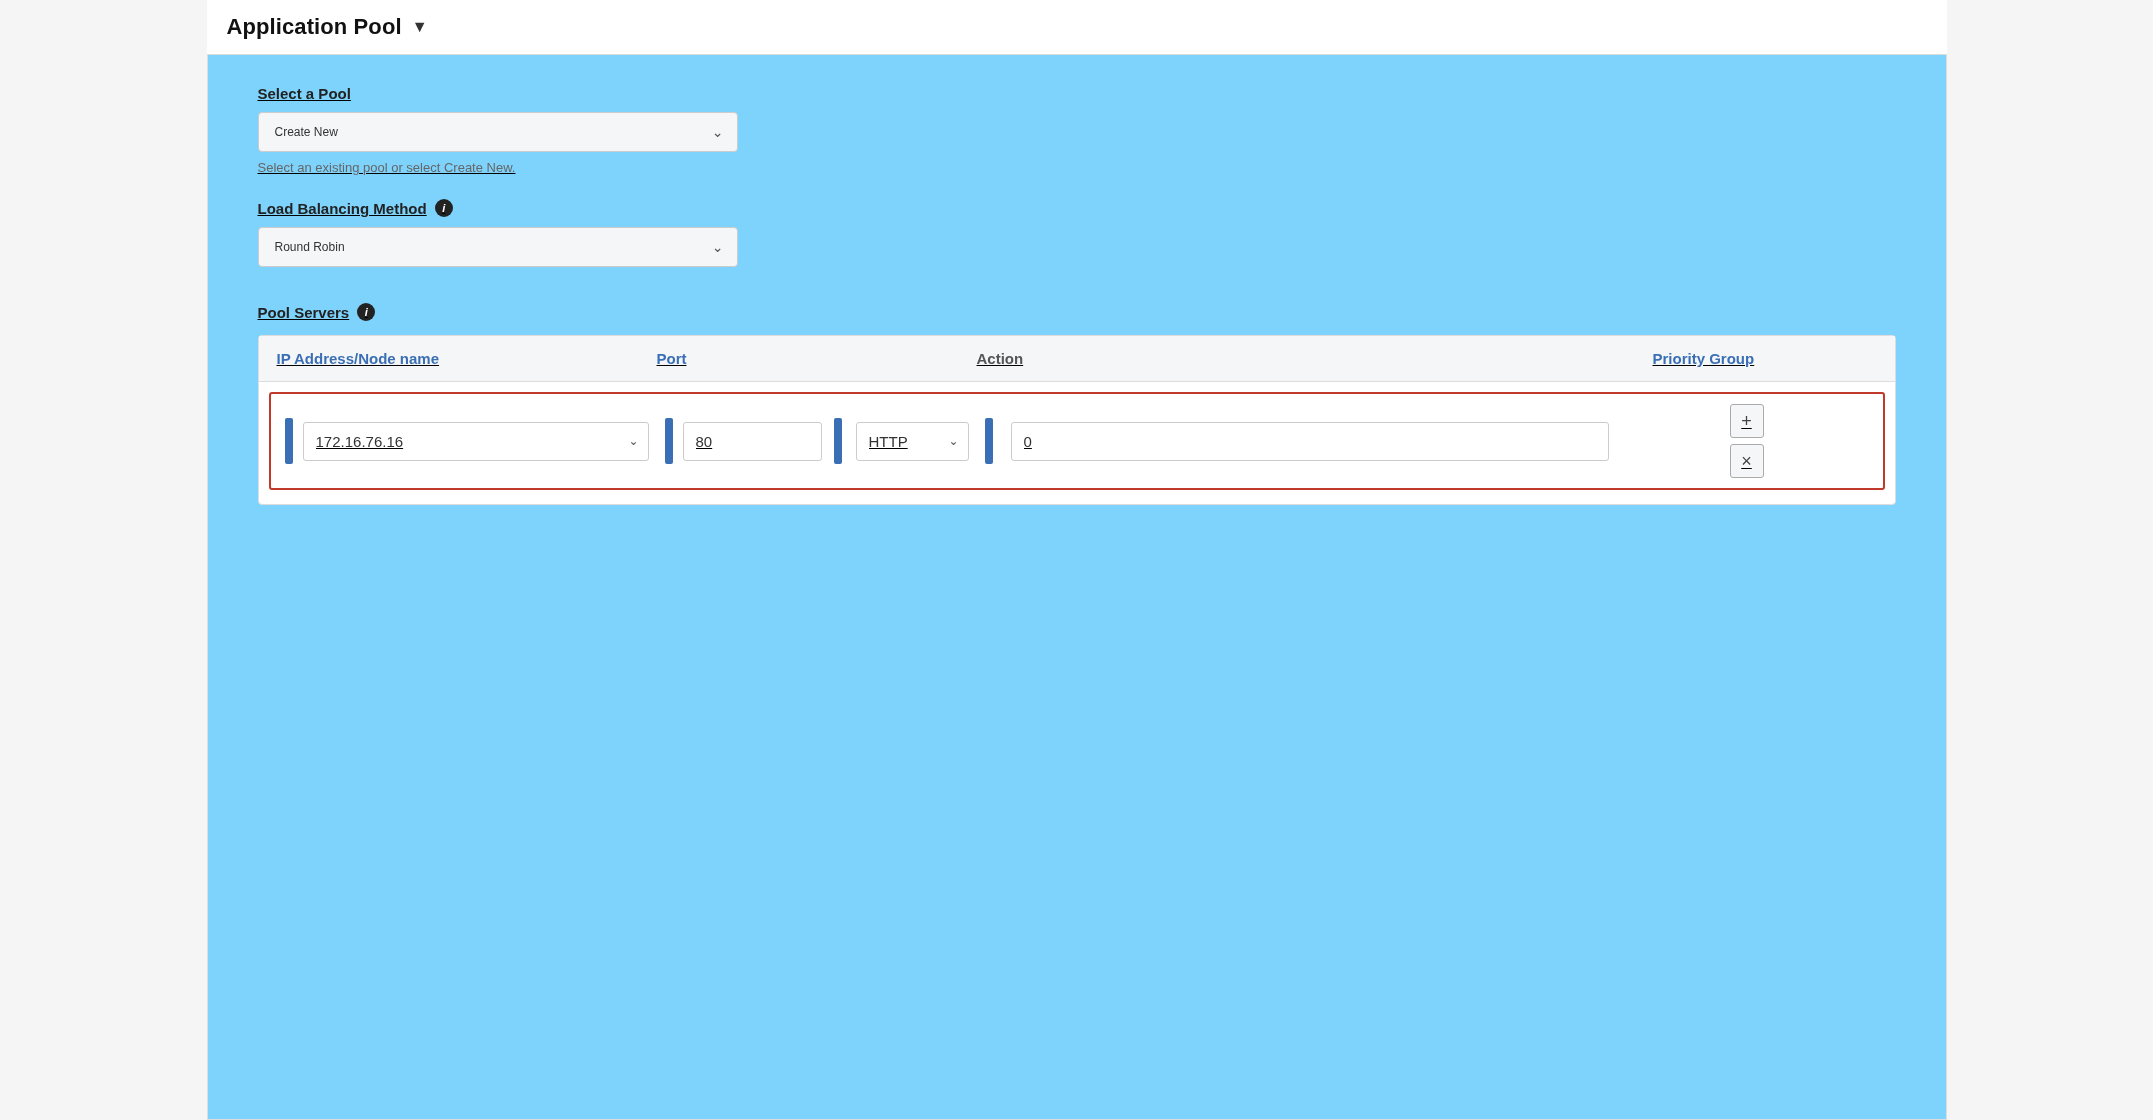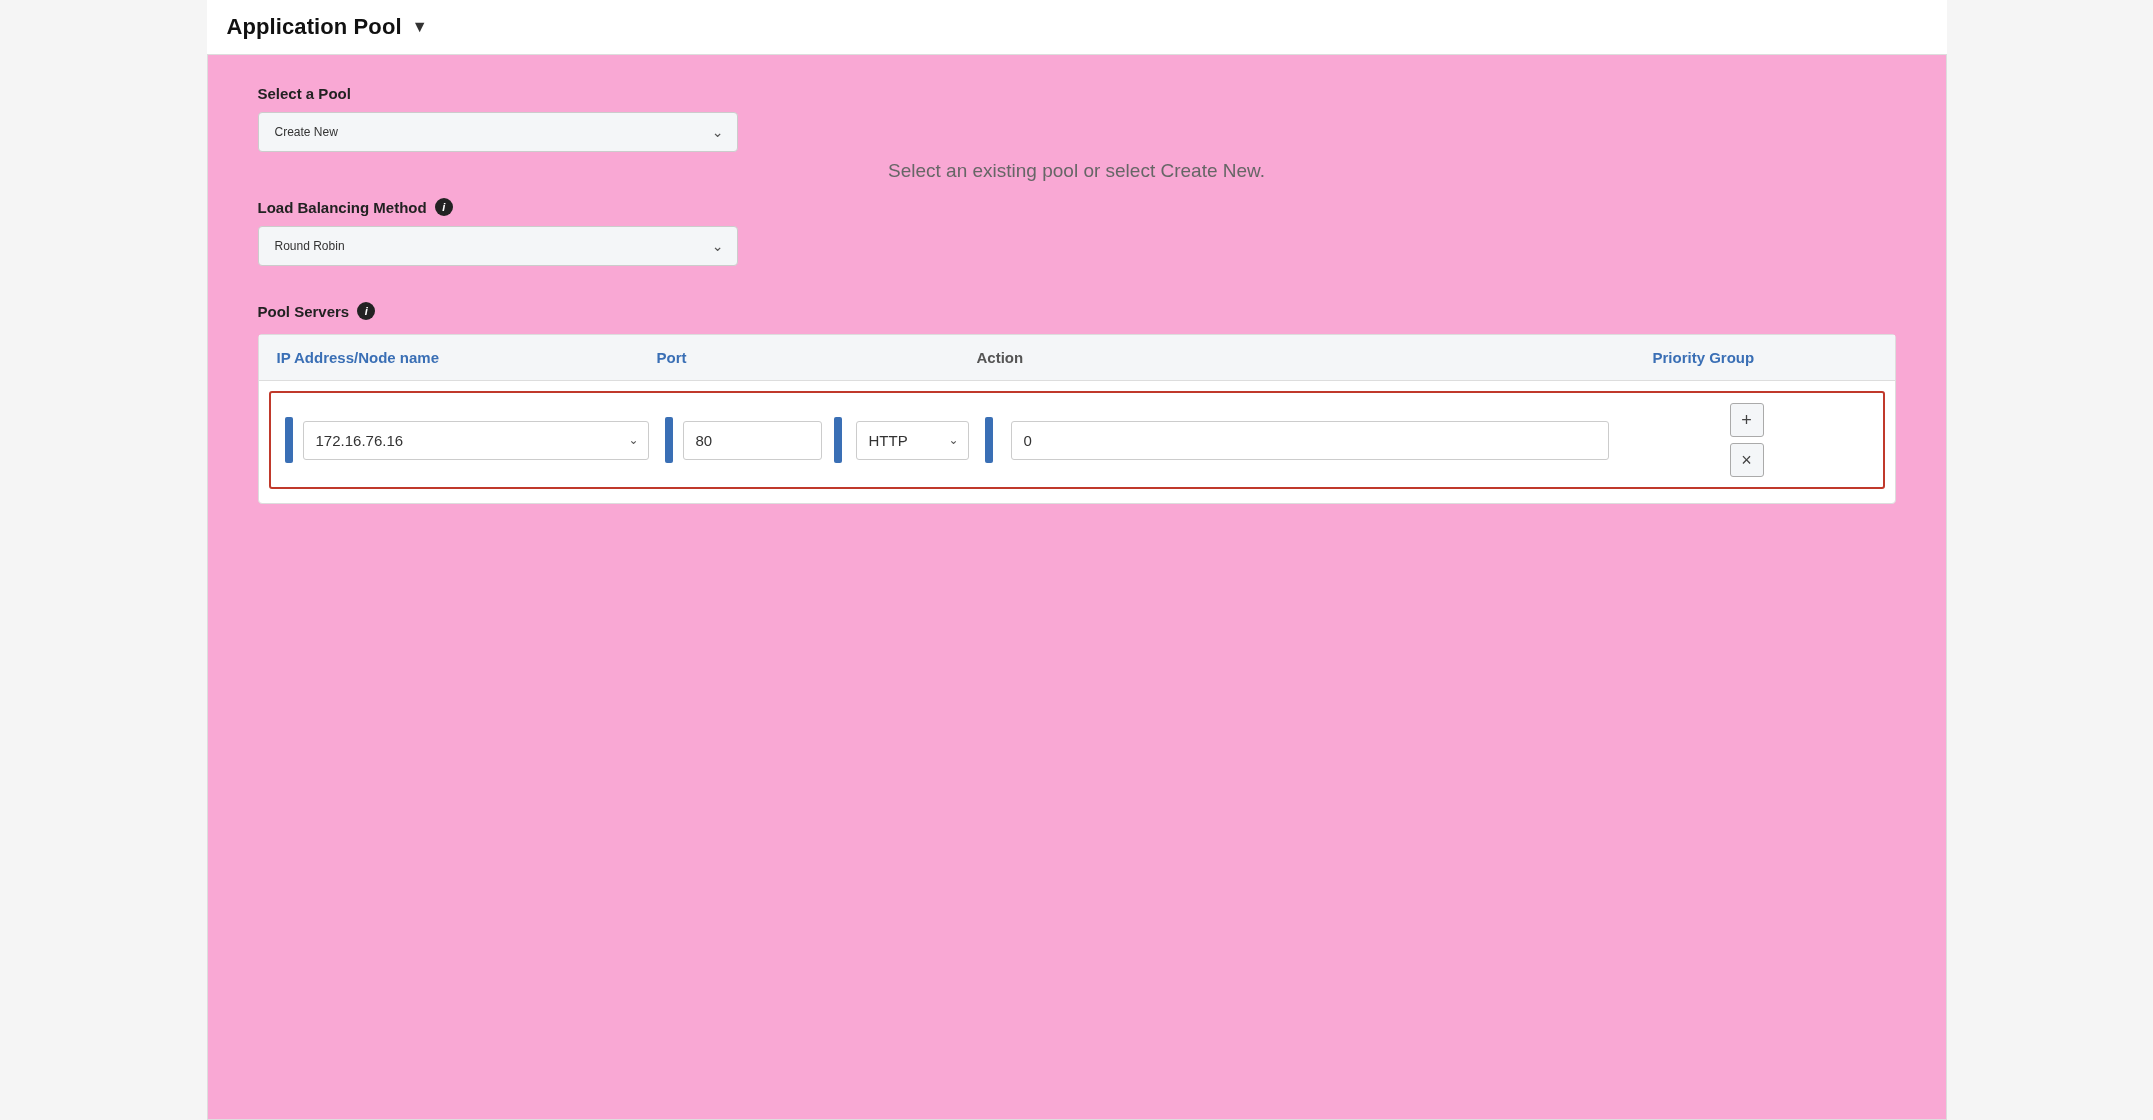--- a/index.html
+++ b/index.html
@@ -44,22 +44,23 @@
     .panel-title-arrow {
       margin-left: 10px;
       font-size: 16px;
       color: #333;
     }
 
     .panel-body {
       padding: 30px 50px 40px 50px;
       border: 1px solid #ddd;
       border-top: none;
-      background: #f9a8d4;
-      flex: 1;
+      background: #7dd3fc;
+      flex: 1;
+      text-decoration: underline;
     }
 
     .section-label {
       font-size: 15px;
       font-weight: 700;
       color: #222;
       margin-bottom: 10px;
     }
 
     .select-wrapper {
@@ -86,24 +87,23 @@
       position: absolute;
       right: 14px;
       top: 50%;
       transform: translateY(-50%);
       color: #555;
       font-size: 14px;
       pointer-events: none;
     }
 
     .hint-text {
-      font-size: 19px;
+      font-size: 13px;
       color: #666;
-      margin-bottom: 16px;
-      text-align: center;
+      margin-bottom: 24px;
     }
 
     .resources-title {
       font-size: 24px;
       font-weight: 700;
       color: #111;
       margin-bottom: 30px;
     }
 
     .field-label-row {

